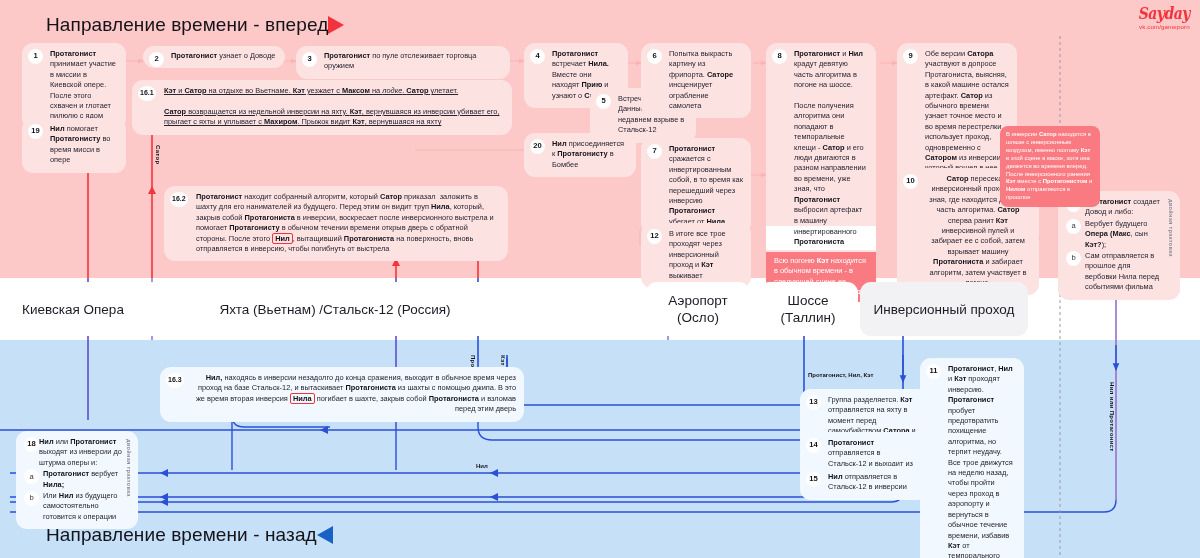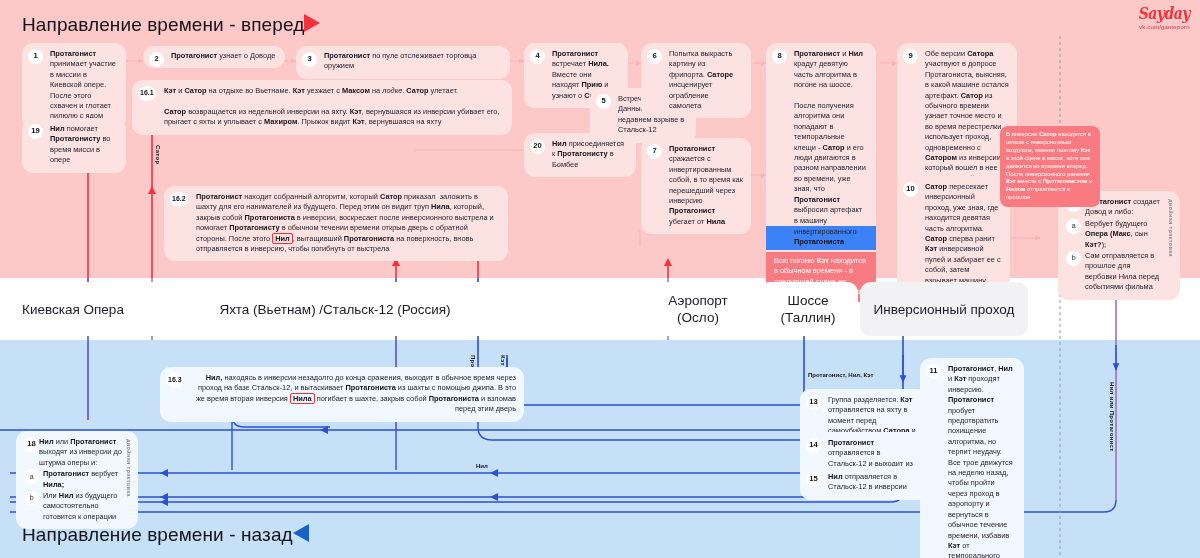--- a/index.html
+++ b/index.html
@@ -16,21 +16,21 @@
 
   
   .band { position:absolute; left:0; width:1200px; }
   .band-top    { top:0;   height:278px; background:#fcc8c8; }
   .band-mid    { top:278px; height:62px; background:#ffffff; }
   .band-bottom { top:340px; height:218px; background:#c6e0f7; }
 
   
   .dir-heading {
     position:absolute; font-size:19px; color:#14131a; letter-spacing:.1px;
-    white-space:nowrap; display:flex; align-items:flex-start; 
+    white-space:nowrap; display:flex; align-items:center; margin-left:24px;
   }
   .tri-right { width:0;height:0;border-left:16px solid #f4323c;border-top:9px solid transparent;border-bottom:9px solid transparent; }
   .tri-left  { width:0;height:0;border-right:16px solid #1862c6;border-top:9px solid transparent;border-bottom:9px solid transparent; }
 
   
   svg.lines { position:absolute; left:0; top:0; width:1200px; height:558px; pointer-events:none; }
 
   
   .card {
     position:absolute; border-radius:11px; padding:6px 8px 7px 8px;
@@ -52,21 +52,21 @@
   }
   .badge.sub { font-size:7px; min-width:17px; }
   .badge.letter { font-weight:normal; color:#3a3846; }
 
   .lbl-vert {
     position:absolute; writing-mode:vertical-rl;
     font-size:5.6px; color:#8c8a99; letter-spacing:.3px; font-weight:bold;
   }
 
   
-  .hl-blue { background:#3b82f6; display:block; margin:0 -8px; padding:1px 8px 2px 28px; }
+  .hl-blue { background:#ffffff; display:block; margin:0 -8px; padding:1px 8px 2px 28px; }
   .hl-red  { background:#f97a80; color:#ffffff; display:block; margin:2px -8px -7px -8px;
              padding:4px 8px 5px 8px; border-radius:0 0 11px 11px; }
   .hl-red b { color:#ffffff; }
   .outlined { border:1px solid #f4323c; padding:0 2px; border-radius:2px; }
 
   .note-red {
     position:absolute; background:#f97a80; color:#ffffff;
     border-radius:8px; padding:5px 6px; font-size:5.9px; line-height:7.9px;
   }
   .note-red b { color:#ffffff; font-weight:bold; }
@@ -270,27 +270,31 @@
     <div class="body"><b>Протагонист</b> и <b>Нил</b> крадут девятую часть алгоритма в погоне на шоссе.<br><br>После получения алгоритма они попадают в темпоральные клещи - <b>Сатор</b> и его люди двигаются в разном направлении во времени, уже зная, что <b>Протагонист</b> выбросил артефакт в машину</div>
     <div class="hl-blue">инвертированного <b>Протагониста</b></div>
     <div class="hl-red">Всю погоню <b>Кэт</b> находится в обычном времени - в следующей сцене ее ранит инверсивный <b>Сатор</b></div>
   </div>
 
   <div class="card top" style="left:897px; top:43px; width:120px;">
     <div class="badge">9</div>
     <div class="body">Обе версии <b>Сатора</b> участвуют в допросе Протагониста, выясняя, в какой машине остался артефакт. <b>Сатор</b> из обычного времени узнает точное место и во время перестрелки использует проход, одновременно с <b>Сатором</b> из инверсии, который вошел в нее перед погоней</div>
   </div>
 
-  <div class="card top" style="left:897px; top:176px; width:113px;">
+  <div class="card top" style="left:897px; top:168px; width:142px;text-align:center;">
     <div class="badge">10</div>
     <div class="body"><b>Сатор</b> пересекает инверсионный проход, уже зная, где находится девятая часть алгоритма. <b>Сатор</b> сперва ранит <b>Кэт</b> инверсивной пулей и забирает ее с собой, затем взрывает машину <b>Протагониста</b> и забирает алгоритм, затем участвует в погоне.</div>
   </div>
 
-
-  <div class="card top" style="left:132px; top:80px; width:380px;">
+  <div class="card top" style="left:641px; top:223px; width:110px;">
+    <div class="badge">12</div>
+    <div class="body">В итоге все трое проходят через инверсионный проход и <b>Кэт</b> выживает</div>
+  </div>
+
+  <div class="card top" style="left:132px; top:80px; width:380px;text-decoration:underline;">
     <div class="badge sub">16.1</div>
     <div class="body" style="padding-left:24px;"><b>Кэт</b> и <b>Сатор</b> на отдыхе во Вьетнаме. <b>Кэт</b> уезжает с <b>Максом</b> на <i>лодке</i>. <b>Сатор</b> улетает.<br><br><b>Сатор</b> возвращается из недельной инверсии на яхту. <b>Кэт</b>, вернувшаяся из инверсии убивает его, прыгает с яхты и уплывает с <b>Махиром</b>. Прыжок видит <b>Кэт</b>, вернувшаяся на яхту</div>
   </div>
 
   <div class="card top" style="left:164px; top:186px; width:344px;">
     <div class="badge sub">16.2</div>
     <div class="body" style="padding-left:24px;"><b>Протагонист</b> находит собранный алгоритм, который <b>Сатор</b> приказал&nbsp; заложить в шахту для его нанимателей из будущего. Перед этим он видит труп <b>Нила</b>, который, закрыв собой <b>Протагониста</b> в инверсии, воскресает после инверсионного выстрела и помогает <b>Протагонисту</b> в обычном течении времени открыв дверь с обратной стороны. После этого <span class="outlined"><b>Нил</b></span>, вытащивший <b>Протагониста</b> на поверхность, вновь отправляется в инверсию, чтобы погибнуть от выстрела</div>
   </div>
 
   <div class="card top" style="left:22px; top:118px; width:104px;">

